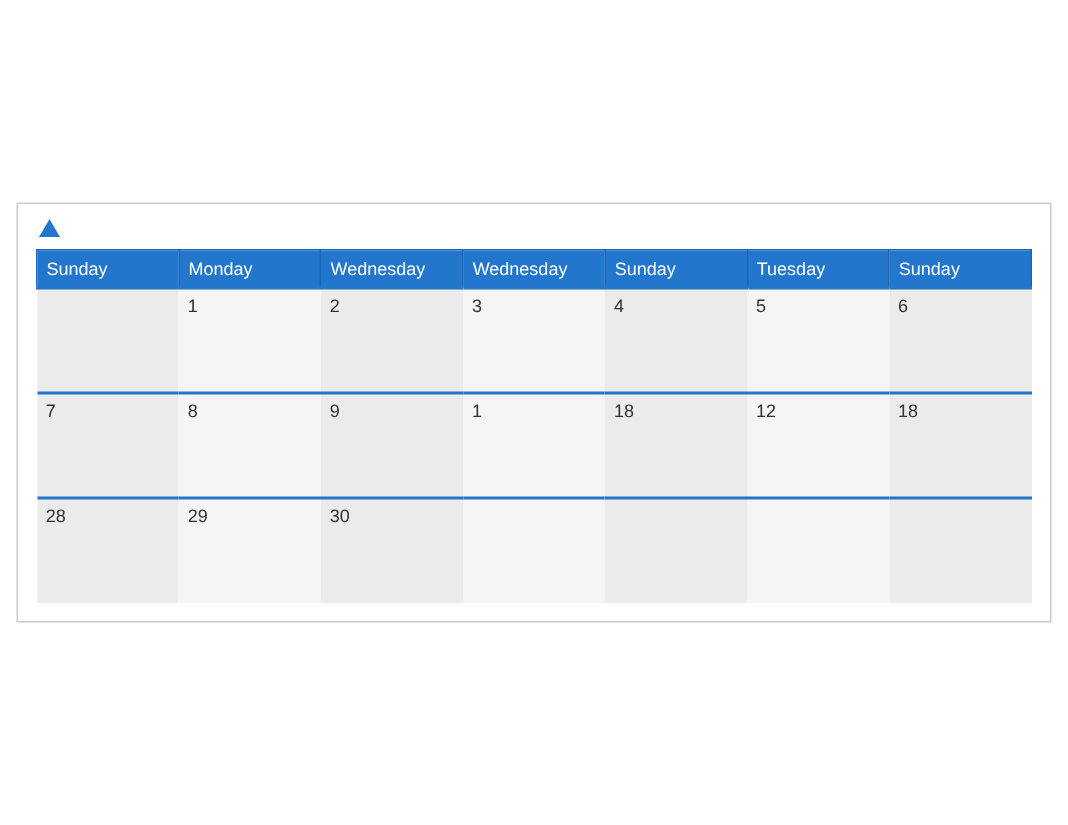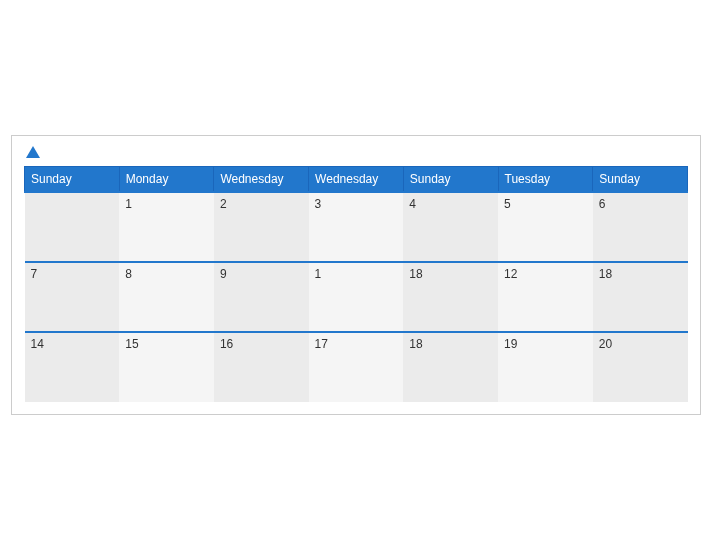--- a/index.html
+++ b/index.html
@@ -149,23 +149,23 @@
         <tr>
           <td><span class="day-num">7</span></td>
           <td><span class="day-num">8</span></td>
           <td><span class="day-num">9</span></td>
           <td><span class="day-num">1</span></td>
           <td><span class="day-num">18</span></td>
           <td><span class="day-num">12</span></td>
           <td><span class="day-num">18</span></td>
         </tr>
         <tr>
-          <td><span class="day-num">14</span></td>
-          <td><span class="day-num">15</span></td>
-          <td><span class="day-num">16</span></td>
-          <td><span class="day-num">17</span></td>
-          <td><span class="day-num">18</span></td>
-          <td><span class="day-num">19</span></td>
-          <td><span class="day-num">20</span></td>
+          <td><span class="day-num">28</span></td>
+          <td><span class="day-num">29</span></td>
+          <td><span class="day-num">30</span></td>
+          <td></td>
+          <td></td>
+          <td></td>
+          <td></td>
         </tr>
       </tbody>
   </table>
 </div>
 
 </body></html>

